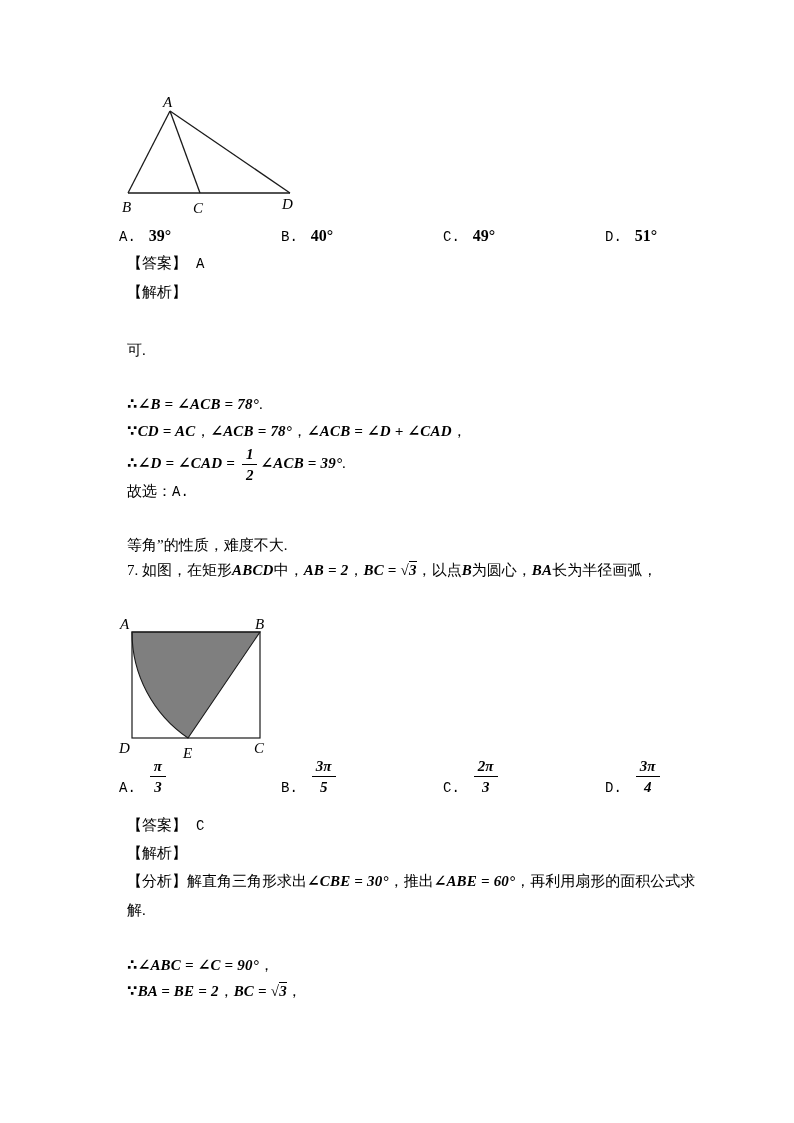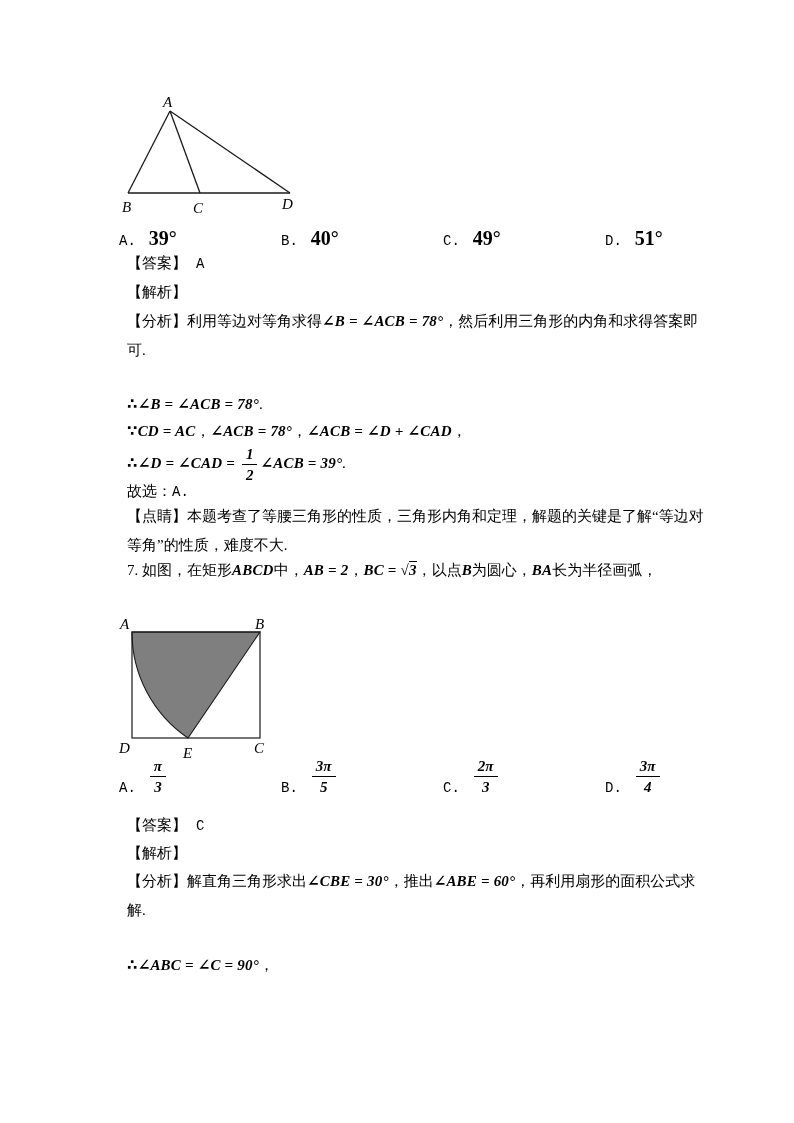--- a/index.html
+++ b/index.html
@@ -6,21 +6,21 @@
   .page{position:relative;width:794px;height:1123px;background:#ffffff;margin:0 auto;
         font-family:"Liberation Serif","DejaVu Serif",serif;color:#000;overflow:hidden;}
   .line{position:absolute;left:127px;white-space:nowrap;font-size:15px;line-height:21px;}
   .cn{font-family:"Liberation Serif","DejaVu Serif",serif;}
   .math{font-family:"Liberation Serif","DejaVu Serif","DejaVu Sans",serif;
         font-weight:bold;font-style:italic;letter-spacing:.2px;}
   .mono{font-family:"Liberation Mono","DejaVu Sans Mono",monospace;font-size:14px;}
   .ansval{margin-left:9px;}
   .optrow{position:absolute;left:119px;width:620px;}
   .opt{position:absolute;display:flex;align-items:baseline;}
-  .optval{font-weight:bold;font-size:20px;margin-left:13px;
+  .optval{font-weight:bold;font-size:16px;margin-left:13px;
           font-family:"Liberation Serif","DejaVu Serif",serif;}
   .opt2{position:absolute;display:flex;align-items:flex-end;}
   .fr{display:inline-flex;flex-direction:column;text-align:center;
       font-family:"Liberation Serif","DejaVu Serif",serif;
       font-weight:bold;font-style:italic;font-size:15px;line-height:1.2;}
   .fr .num{border-bottom:1.6px solid #000;padding:0 4px 1px;}
   .fr .den{padding-top:1px;}
   .fr.inline{vertical-align:middle;margin:0 3px;}
   .opt2 .fr{margin-left:14px;}
   .sq .rsign{font-style:normal;font-weight:bold;}
@@ -64,32 +64,30 @@
       </span>
   </div>
 
   <div class="line" style="top:253px">
     <span class="cn">【答案】</span><span class="mono ansval">A</span>
   </div>
   <div class="line" style="top:282px">
     <span class="cn">【解析】</span>
   </div>
 
-  <div class="line" style="top:311px"><span class="cn">【分析】利用等边对等角求得</span><span class="math">∠B = ∠ACB = 78°</span><span class="cn">，然后利用三角形的内角和求得答案即</span></div>
   <div class="line" style="top:340px"><span class="cn">可.</span></div>
 
   <div class="line" style="top:394px"><span class="math">∴∠B = ∠ACB = 78°</span><span class="cn">.</span></div>
   <div class="line" style="top:421px"><span class="math">∵CD = AC</span><span class="cn">，</span><span class="math">∠ACB = 78°</span><span class="cn">，</span><span class="math">∠ACB = ∠D + ∠CAD</span><span class="cn">，</span></div>
   <div class="line" style="top:445px"><span class="math">∴∠D = ∠CAD = </span><span class="fr inline">
         <span class="num">1</span>
         <span class="den">2</span>
       </span><span class="math">∠ACB = 39°</span><span class="cn">.</span></div>
   <div class="line" style="top:481px"><span class="cn">故选：</span><span class="mono">A.</span></div>
 
-  <div class="line" style="top:506px"><span class="cn">【点睛】本题考查了等腰三角形的性质，三角形内角和定理，解题的关键是了解“等边对</span></div>
   <div class="line" style="top:535px"><span class="cn">等角”的性质，难度不大.</span></div>
 
   <div class="line" style="top:560px"><span class="cn">7. 如图，在矩形</span><span class="math">ABCD</span><span class="cn">中，</span><span class="math">AB = 2</span><span class="cn">，</span><span class="math">BC = </span><span class="math sq"><span class="rsign">√</span><span class="rad">3</span></span><span class="cn">，以点</span><span class="math">B</span><span class="cn">为圆心，</span><span class="math">BA</span><span class="cn">长为半径画弧，</span></div>
 
   <svg style="position:absolute;left:118px;top:616px" width="165" height="148" viewBox="0 0 165 148">
     <path d="M14,16 L142,16 L70,122 A128,128 0 0 1 14,16 Z" fill="#7f7f7f" stroke="#1a1a1a" stroke-width="1.1"></path>
     <rect x="14" y="16" width="128" height="106" fill="none" stroke="#1a1a1a" stroke-width="1.2"></rect>
     <text x="2" y="13">A</text>
     <text x="137" y="13">B</text>
     <text x="1" y="137">D</text>
@@ -132,14 +130,15 @@
     <span class="cn">【答案】</span><span class="mono ansval">C</span>
   </div>
   <div class="line" style="top:843px">
     <span class="cn">【解析】</span>
   </div>
 
   <div class="line" style="top:871px"><span class="cn">【分析】解直角三角形求出</span><span class="math">∠CBE = 30°</span><span class="cn">，推出</span><span class="math">∠ABE = 60°</span><span class="cn">，再利用扇形的面积公式求</span></div>
   <div class="line" style="top:900px"><span class="cn">解.</span></div>
 
   <div class="line" style="top:955px"><span class="math">∴∠ABC = ∠C = 90°</span><span class="cn">，</span></div>
+  <div class="line" style="top:981px"><span class="math">∵BA = BE = 2</span><span class="cn">，</span><span class="math">BC = </span><span class="math sq"><span class="rsign">√</span><span class="rad">3</span></span><span class="cn">，</span></div>
 
 </div>
 
 </body></html>

